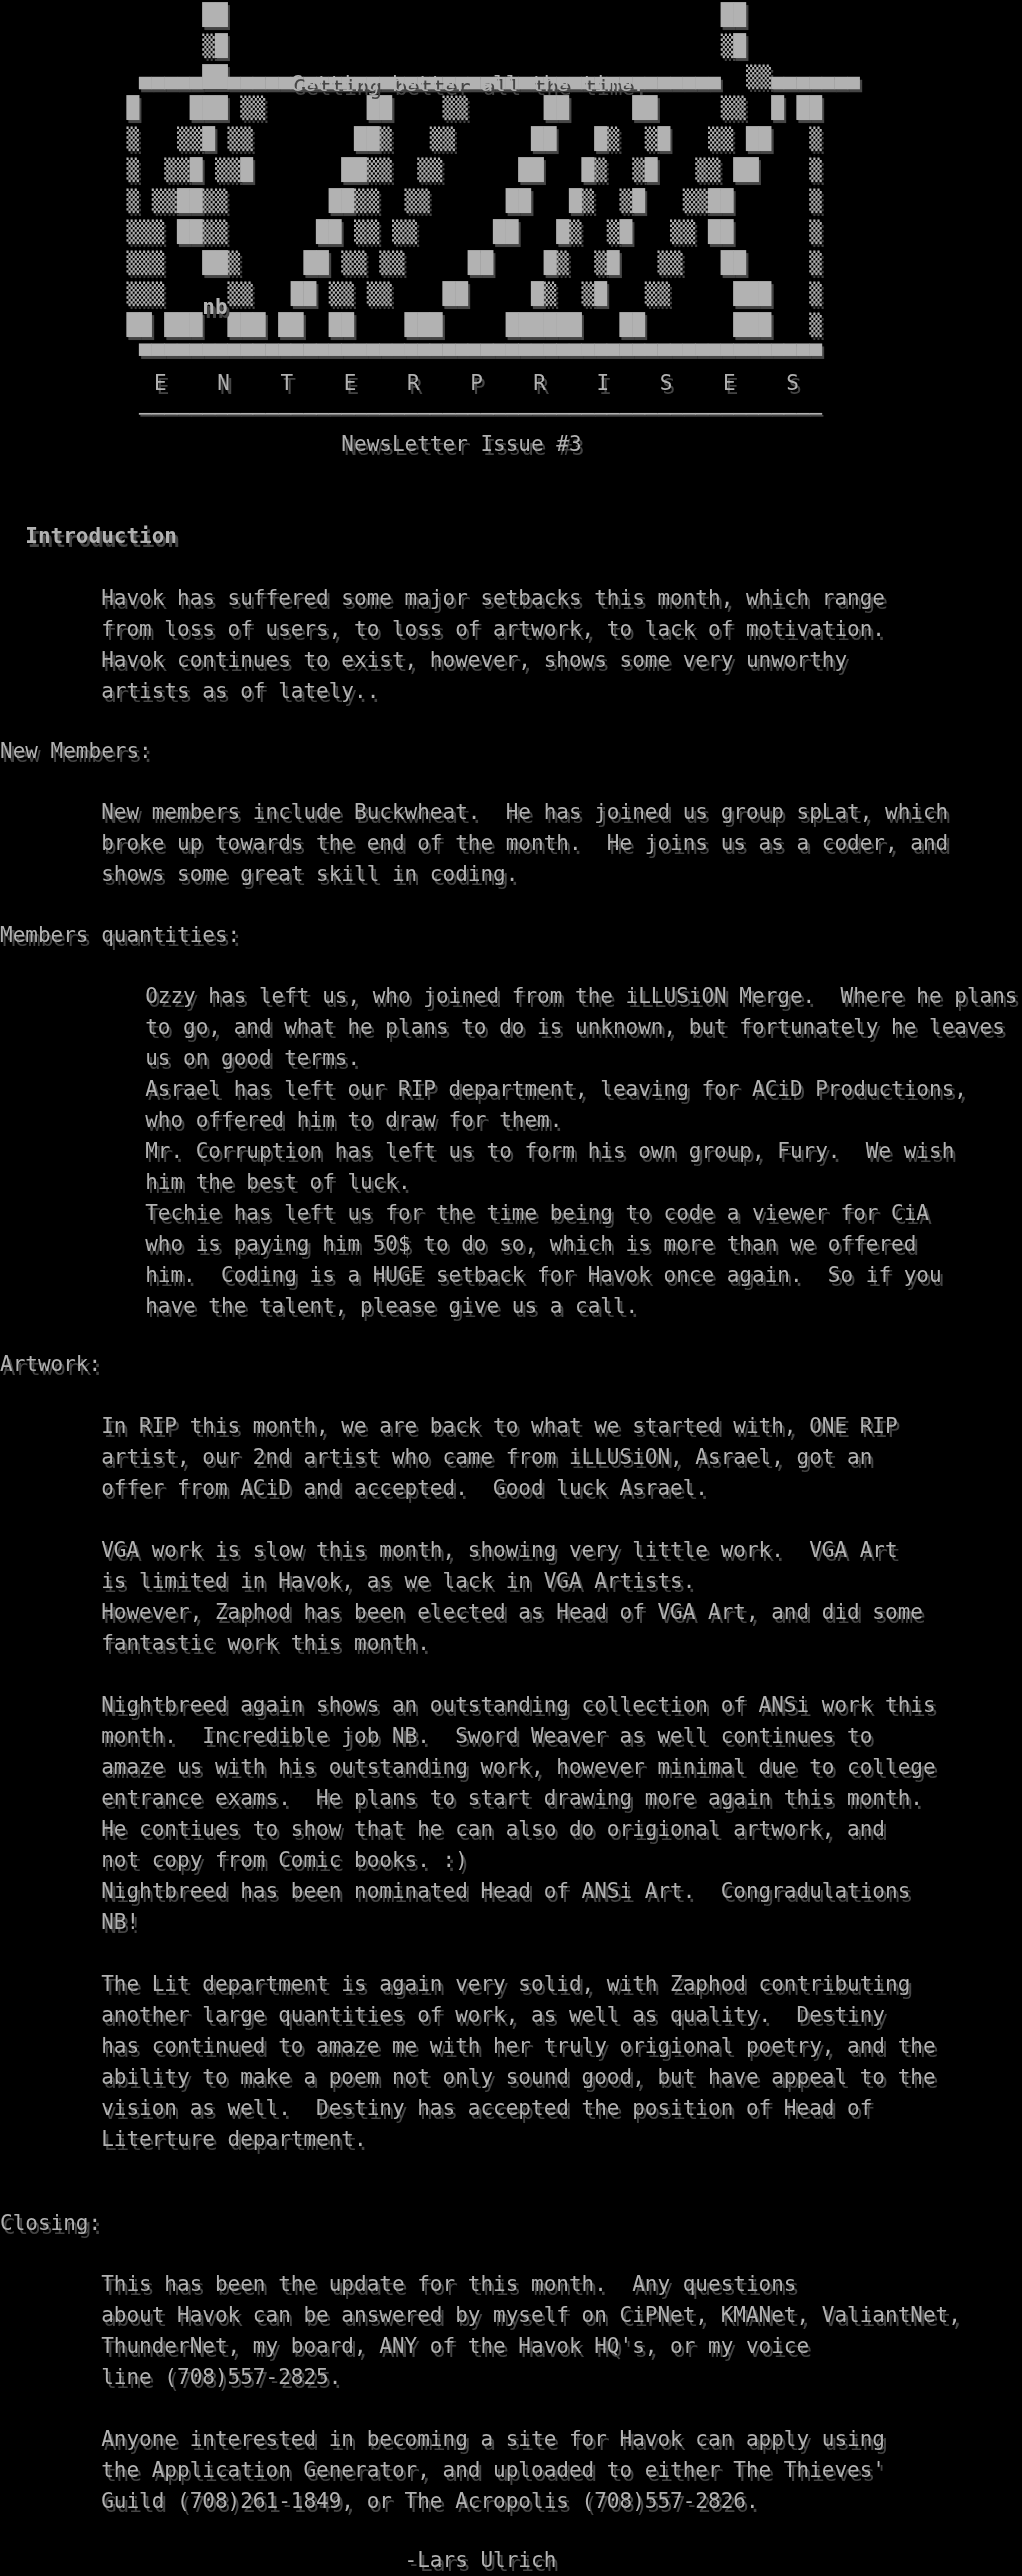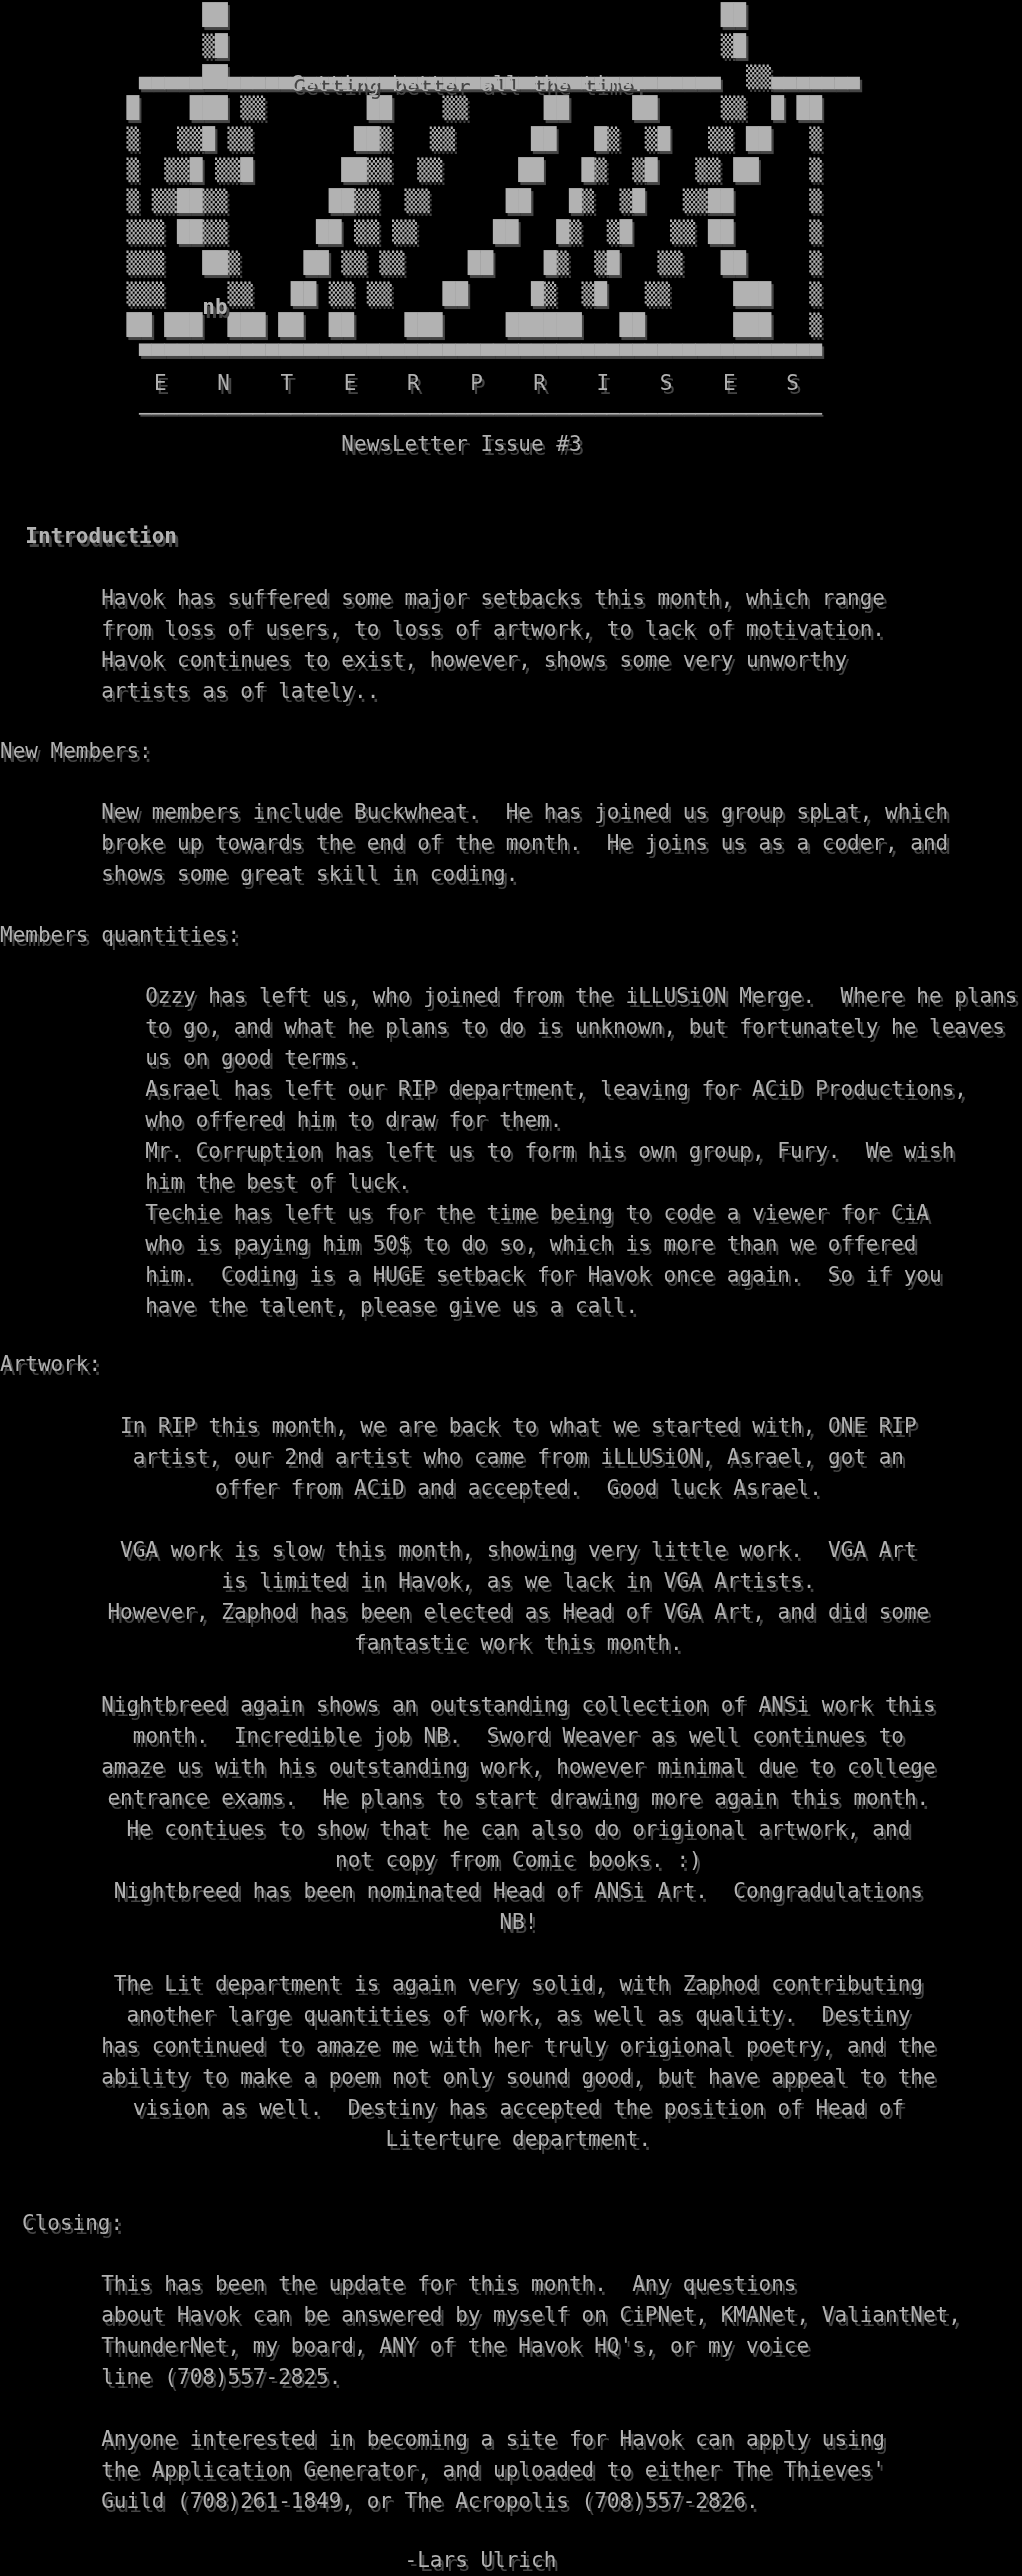--- a/index.html
+++ b/index.html
@@ -77,21 +77,21 @@
 Asrael has left our RIP department, leaving for ACiD Productions,
 who offered him to draw for them.
 Mr. Corruption has left us to form his own group, Fury.  We wish
 him the best of luck.
 Techie has left us for the time being to code a viewer for CiA
 who is paying him 50$ to do so, which is more than we offered
 him.  Coding is a HUGE setback for Havok once again.  So if you
 have the talent, please give us a call.</pre>
 
   <div class="cell" style="top:1349px; left:0;">Artwork:</div>
-  <pre class="cell" style="top:1411px; left:8ch;text-align:center;">In RIP this month, we are back to what we started with, ONE RIP
+  <pre class="cell" style="top:1411px; left:8ch;">In RIP this month, we are back to what we started with, ONE RIP
 artist, our 2nd artist who came from iLLUSiON, Asrael, got an
 offer from ACiD and accepted.  Good luck Asrael.
 
 VGA work is slow this month, showing very little work.  VGA Art
 is limited in Havok, as we lack in VGA Artists.
 However, Zaphod has been elected as Head of VGA Art, and did some
 fantastic work this month.
 
 Nightbreed again shows an outstanding collection of ANSi work this
 month.  Incredible job NB.  Sword Weaver as well continues to
@@ -102,21 +102,21 @@
 Nightbreed has been nominated Head of ANSi Art.  Congradulations
 NB!
 
 The Lit department is again very solid, with Zaphod contributing
 another large quantities of work, as well as quality.  Destiny
 has continued to amaze me with her truly origional poetry, and the
 ability to make a poem not only sound good, but have appeal to the
 vision as well.  Destiny has accepted the position of Head of
 Literture department.</pre>
 
-  <div class="cell" style="top:2208px; left:12px;padding-left:10px;">Closing:</div>
+  <div class="cell" style="top:2208px; left:0;">Closing:</div>
   <pre class="cell" style="top:2269px; left:8ch;">This has been the update for this month.  Any questions
 about Havok can be answered by myself on CiPNet, KMANet, ValiantNet,
 ThunderNet, my board, ANY of the Havok HQ's, or my voice
 line (708)557-2825.
 
 Anyone interested in becoming a site for Havok can apply using
 the Application Generator, and uploaded to either The Thieves'
 Guild (708)261-1849, or The Acropolis (708)557-2826.</pre>
 
   <div class="cell" style="top:2545px; left:32ch;">-Lars Ulrich</div>

